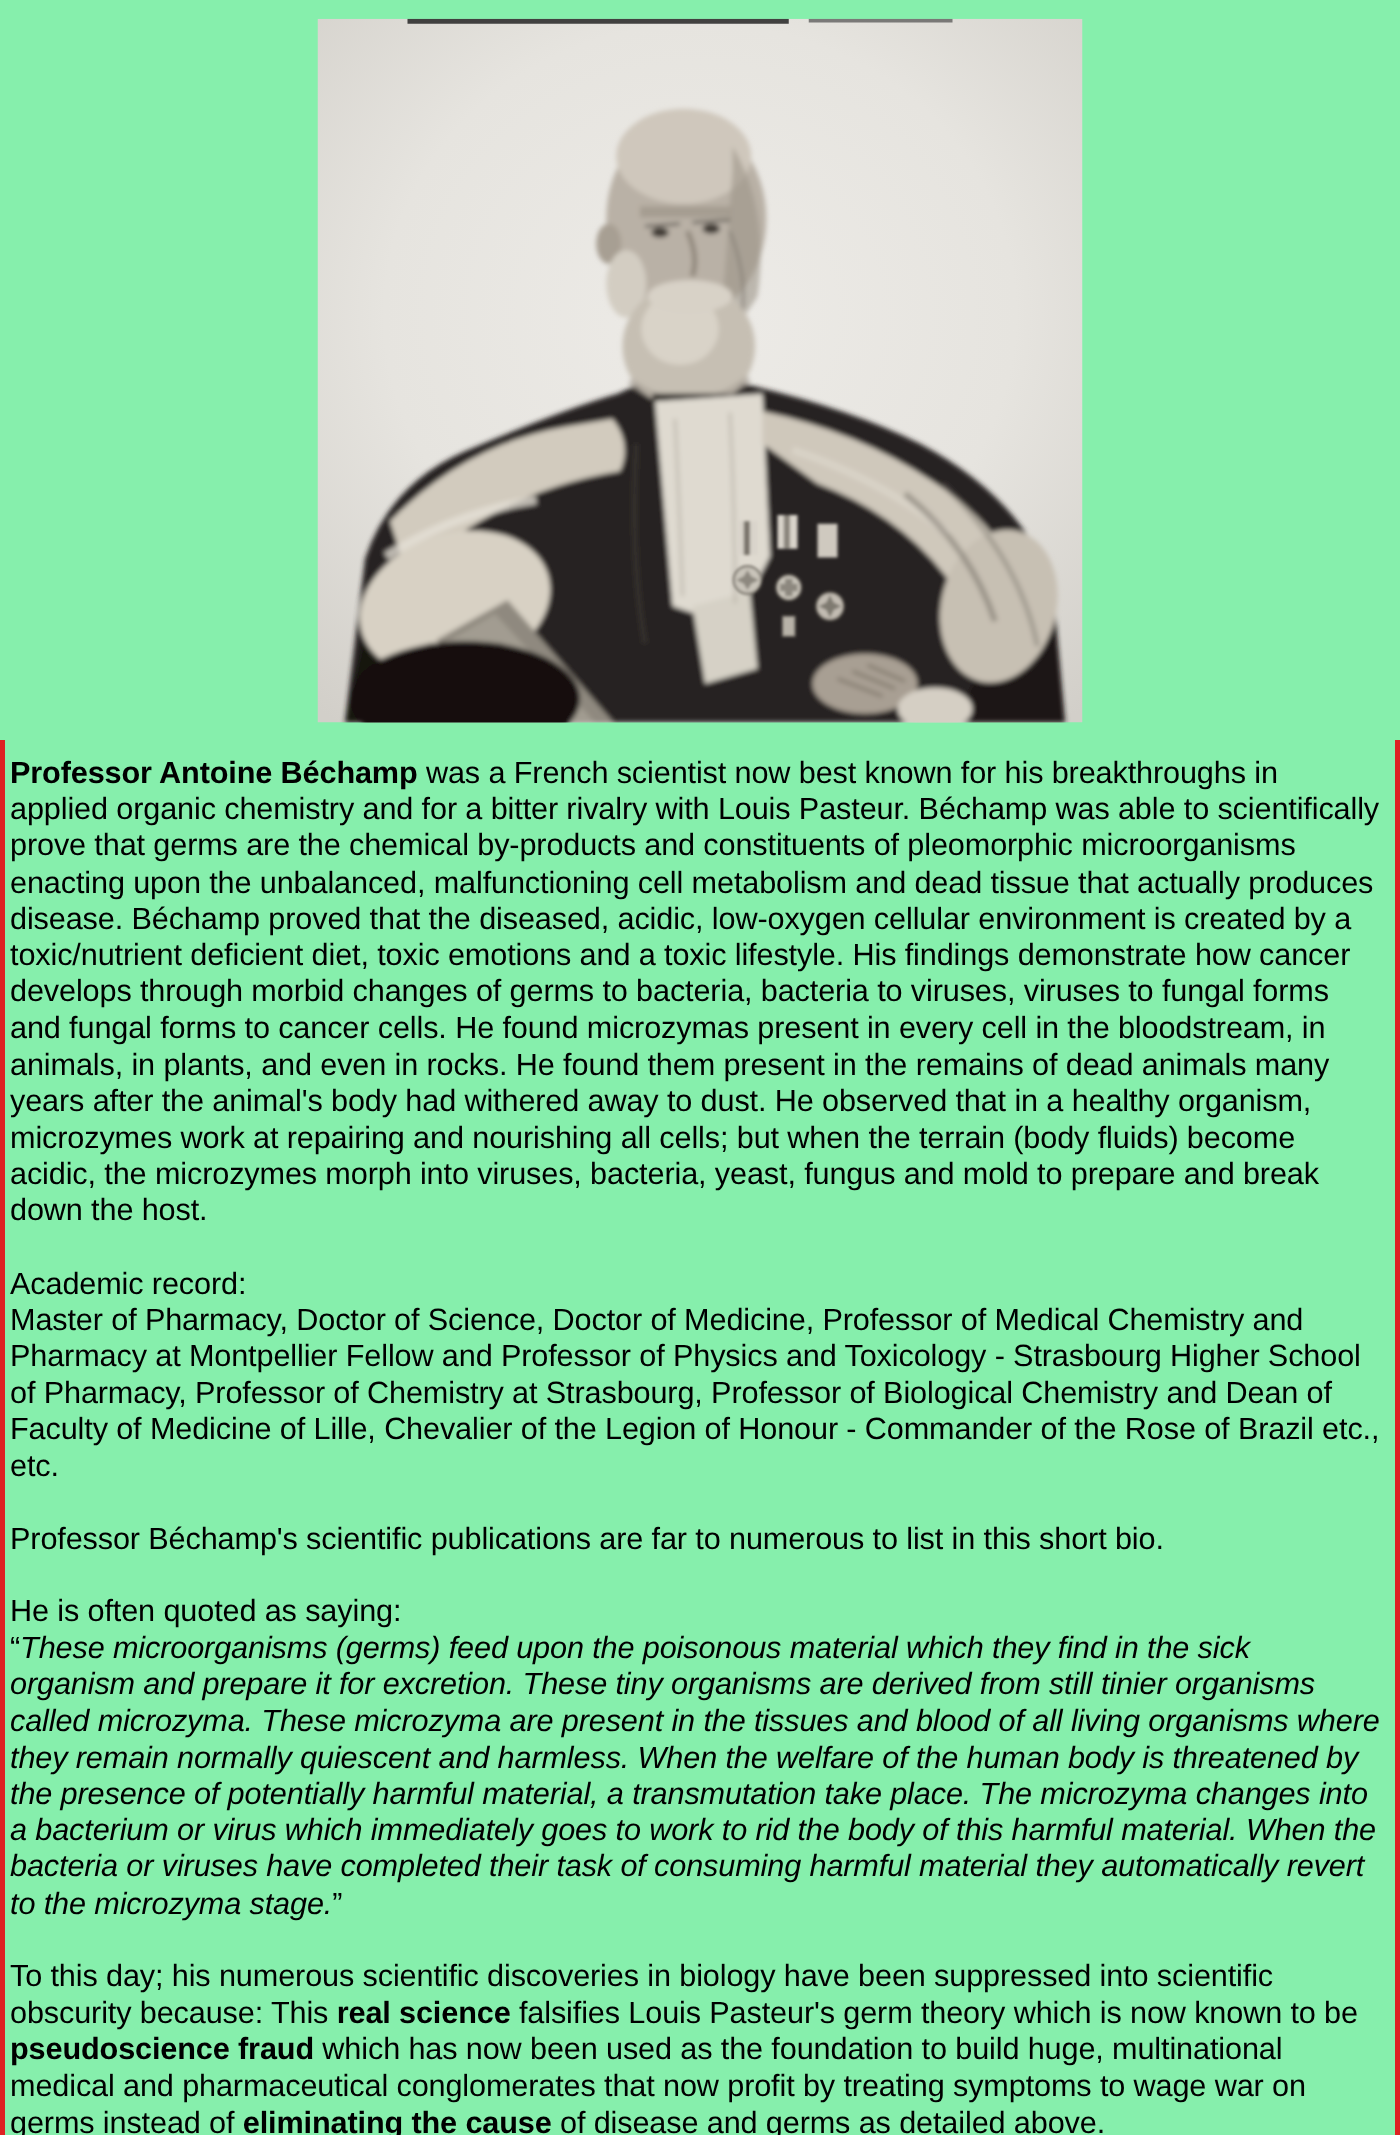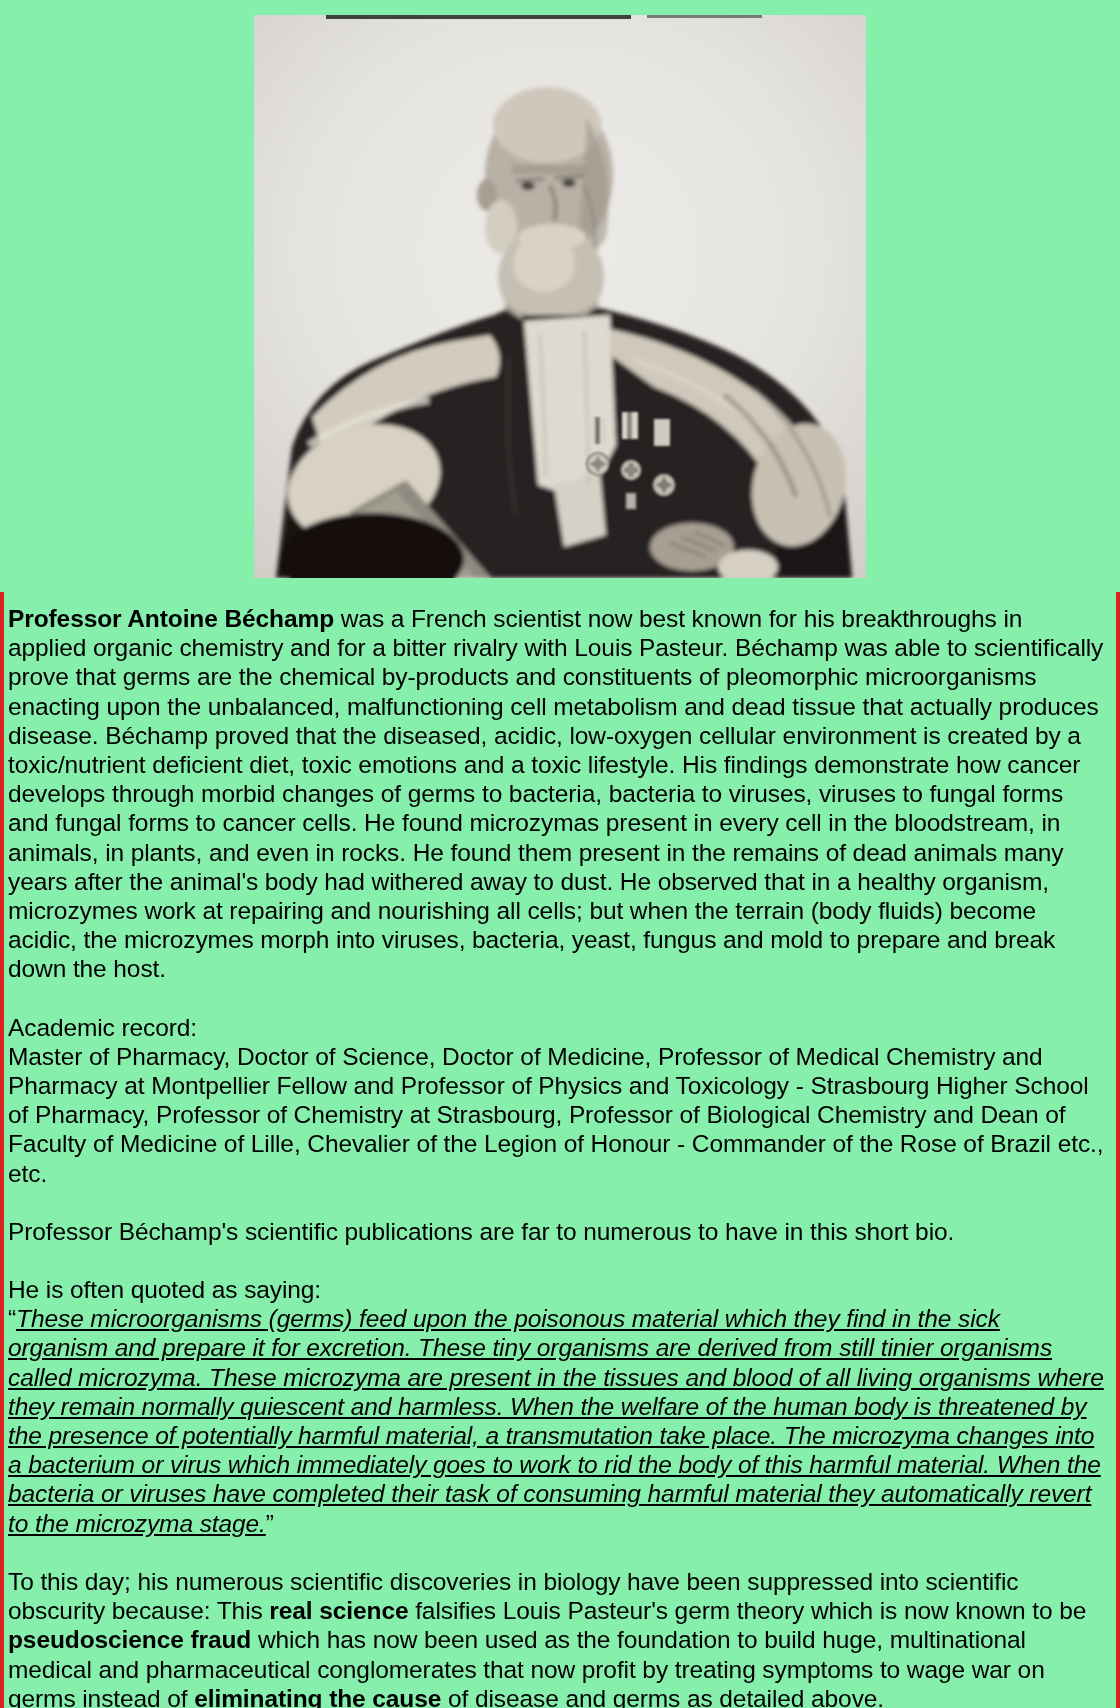--- a/index.html
+++ b/index.html
@@ -46,21 +46,21 @@
     left: 8px;
     right: 14px;
     top: 604px;
     font-size: 24.5px;
     line-height: 29.2px;
     letter-spacing: -0.1px;
   }
   .para { margin: 0 0 29px 0; padding: 0; }
   .para:last-child { margin-bottom: 0; }
   .b { font-weight: 700; }
-  .i { font-style: italic; text-decoration: underline; }
+  .i { font-style: italic; }
   .r { font-weight: 400; font-style: normal; }
 </style>
 </head>
 <body>
 
 <div class="page">
 
   <div class="edge edge-left" style="background: rgb(221, 34, 34);"></div>
   <div class="edge edge-right" style="background: rgb(221, 34, 34);"></div>
 
@@ -154,18 +154,18 @@
         <circle cx="410" cy="470" r="11" fill="#c2bcb2" stroke="#6e6960" stroke-width="1.5"></circle>
         <path d="M410 461 L413 467 L419 470 L413 473 L410 479 L407 473 L401 470 L407 467 Z" fill="#7f7a71"></path>
         <rect x="372" y="478" width="10" height="16" fill="#b8b2a8" stroke="#6e6960" stroke-width="1"></rect>
       </g>
     </svg>
   </div>
 
   <div class="article" id="article">
       <p class="para"><span class="b">Professor Antoine Béchamp</span><span class="r"> was a French scientist now best known for his breakthroughs in applied organic chemistry and for a bitter rivalry with Louis Pasteur.  Béchamp was able to scientifically prove that germs are the chemical by-products and constituents of pleomorphic microorganisms enacting upon the unbalanced, malfunctioning cell metabolism and dead tissue that actually produces disease. Béchamp proved that the diseased, acidic, low-oxygen cellular environment is created by a toxic/nutrient deficient diet, toxic emotions and a toxic lifestyle. His findings demonstrate how cancer develops through morbid changes of germs to bacteria, bacteria to viruses, viruses to fungal forms and fungal forms to cancer cells. He found microzymas present in every cell in the bloodstream, in animals, in plants, and even in rocks. He found them present in the remains of dead animals many years after the animal's body had withered away to dust. He observed that in a healthy organism, microzymes work at repairing and nourishing all cells; but when the terrain (body fluids) become acidic, the microzymes morph into viruses, bacteria, yeast, fungus and mold to prepare and break down the host.</span></p>
       <p class="para"><span class="r">Academic record:</span><br><span class="r">Master of Pharmacy, Doctor of Science, Doctor of Medicine, Professor of Medical Chemistry and Pharmacy at Montpellier Fellow and Professor of Physics and Toxicology - Strasbourg Higher School of Pharmacy, Professor of Chemistry at Strasbourg, Professor of Biological Chemistry and Dean of Faculty of Medicine of Lille, Chevalier of the Legion of Honour - Commander of the Rose of Brazil etc., etc.</span></p>
-      <p class="para"><span class="r">Professor Béchamp's scientific publications are far to numerous to have in this short bio.</span></p>
+      <p class="para"><span class="r">Professor Béchamp's scientific publications are far to numerous to list in this short bio.</span></p>
       <p class="para"><span class="r">He is often quoted as saying:</span><br><span class="r">“</span><span class="i">These microorganisms (germs) feed upon the poisonous material which they find in the sick organism and prepare it for excretion. These tiny organisms are derived from still tinier organisms called microzyma. These microzyma are present in the tissues and blood of all living organisms where they remain normally quiescent and harmless. When the welfare of the human body is threatened by the presence of potentially harmful material, a transmutation take place. The microzyma changes into a bacterium or virus which immediately goes to work to rid the body of this harmful material. When the bacteria or viruses have completed their task of consuming harmful material they automatically revert to the microzyma stage.</span><span class="r">”</span></p>
       <p class="para"><span class="r">To this day; his numerous scientific discoveries in biology have been suppressed into scientific obscurity because: This </span><span class="b">real science</span><span class="r"> falsifies Louis Pasteur's germ theory which is now known to be </span><span class="b">pseudoscience fraud</span><span class="r"> which has now been used as the foundation to build huge, multinational medical and pharmaceutical conglomerates that now profit by treating symptoms to wage war on germs instead of </span><span class="b">eliminating the cause</span><span class="r"> of disease and germs as detailed above.</span></p>
     </div>
 
 </div>
 
 </body></html>

